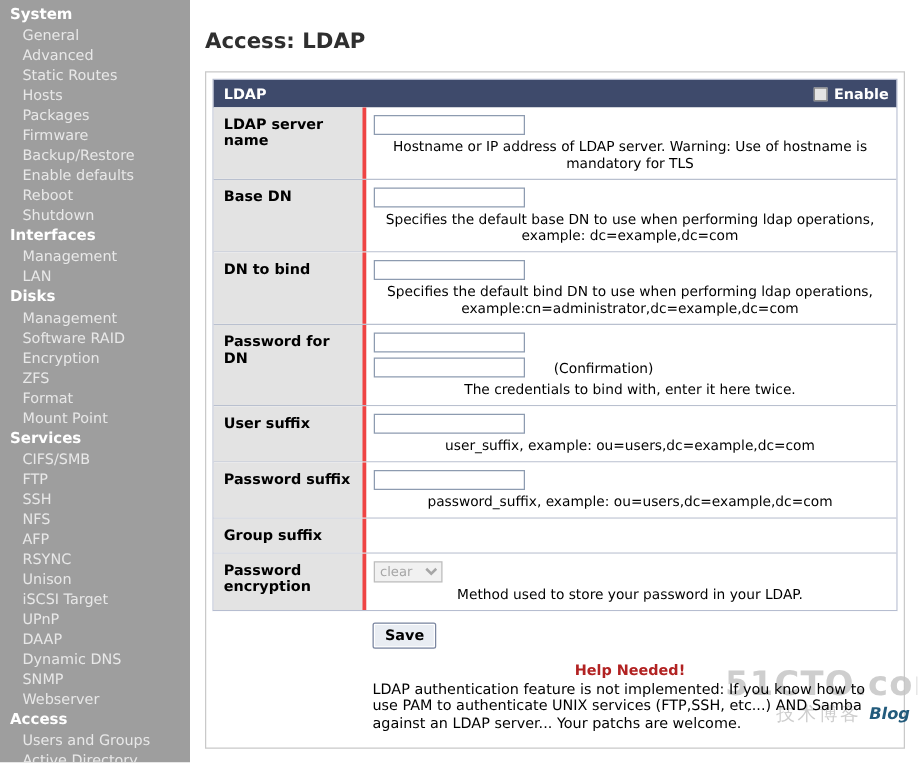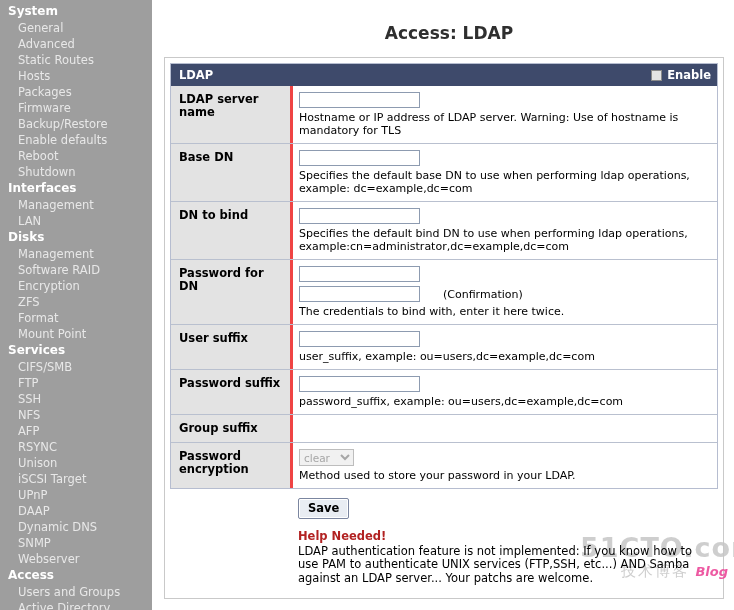--- a/index.html
+++ b/index.html
@@ -59,21 +59,20 @@
     background: #ffffff;
     position: relative;
     overflow: hidden;
   }
   #page-title {
     font-size: 17px;
     font-weight: bold;
     color: #2f2f2f;
     padding: 12px 0 0 12px;
     letter-spacing: 0px;
-    text-align: center;
   }
 
   
   #panel-frame {
     margin: 14px 10px 0 12px;
     border: 1px solid #c9c9c9;
     background: #ffffff;
     box-sizing: border-box;
     padding: 5px;
   }
@@ -150,20 +149,21 @@
     font-family: "DejaVu Sans", "Liberation Sans", sans-serif;
     font-size: 11px;
     padding: 1px 2px;
     display: block;
   }
   .helptext {
     font-size: 11px;
     color: #000000;
     line-height: 13px;
     margin-top: 3px;
+    text-align: center;
   }
   .inline-row {
     display: flex;
     align-items: center;
     gap: 23px;
   }
   .confirm-note {
     font-size: 11px;
     color: #000000;
   }
@@ -200,20 +200,21 @@
   #help-block {
     margin-top: 11px;
     line-height: 13.5px;
     position: relative;
     z-index: 2;
   }
   #help-title {
     color: #b22222;
     font-weight: bold;
     font-size: 11.5px;
+    text-align: center;
   }
   #help-body {
     font-size: 11.5px;
     color: #000000;
     margin-top: 1px;
   }
 
   
   #watermark {
     position: absolute;
@@ -241,21 +242,21 @@
     opacity: .9;
     letter-spacing: 2px;
   }
   #wm-blog {
     position: absolute;
     right: 2px;
     top: 30px;
     font-size: 13px;
     font-style: italic;
     font-weight: bold;
-    color: #ec4899;
+    color: #0c4a6e;
     opacity: .9;
   }
 </style>
 </head>
 <body>
 
 <div id="app">
 
   <nav id="sidebar">
 

